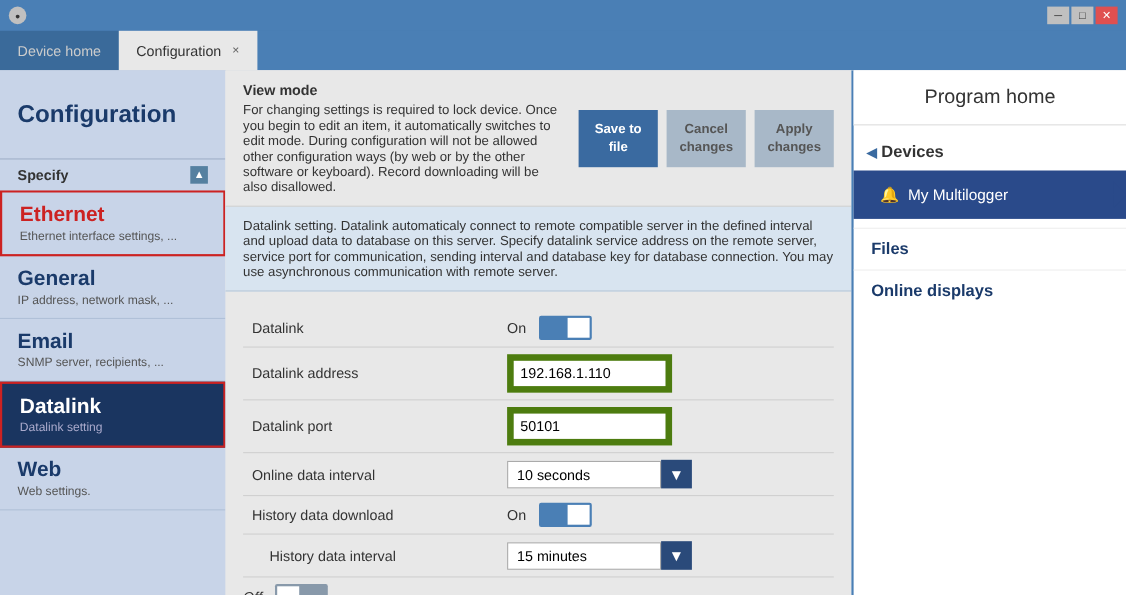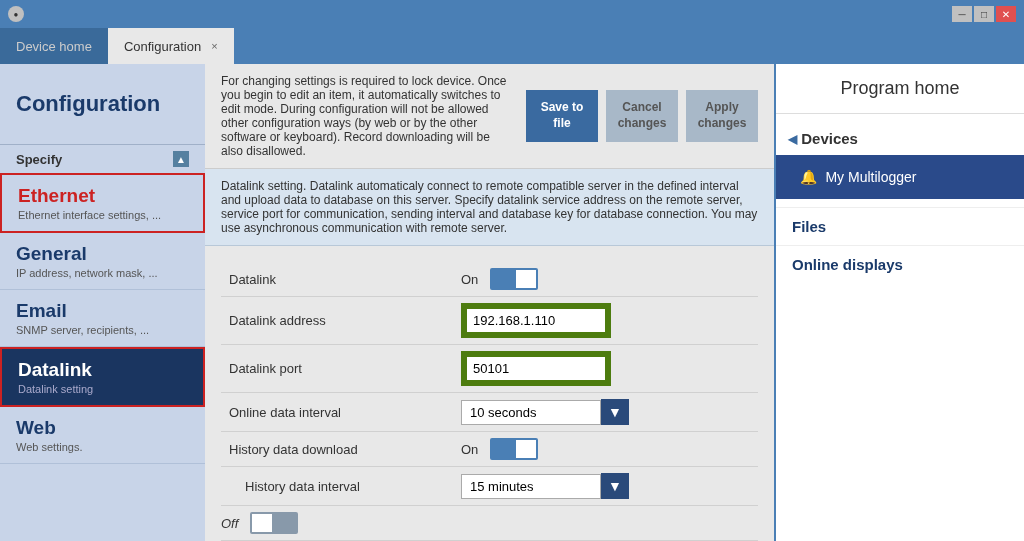--- a/index.html
+++ b/index.html
@@ -386,20 +386,21 @@
         <div class="sidebar-item-title">Web</div>
         <div class="sidebar-item-sub">Web settings.</div>
       </div>
     </div>
   </div>
 
   <div class="content-area">
 
     <div class="top-bar">
       <div class="view-mode-text">
+        <strong>View mode</strong>
         <span>For changing settings is required to lock device. Once you begin to edit an item, it automatically switches to edit mode. During configuration will not be allowed other configuration ways (by web or by the other software or keyboard). Record downloading will be also disallowed.</span>
       </div>
       <div class="action-buttons">
         <button class="action-btn btn-save">Save to<br>file</button>
         <button class="action-btn btn-cancel">Cancel<br>changes</button>
         <button class="action-btn btn-apply">Apply<br>changes</button>
       </div>
     </div>
 
     <div class="description-bar">

